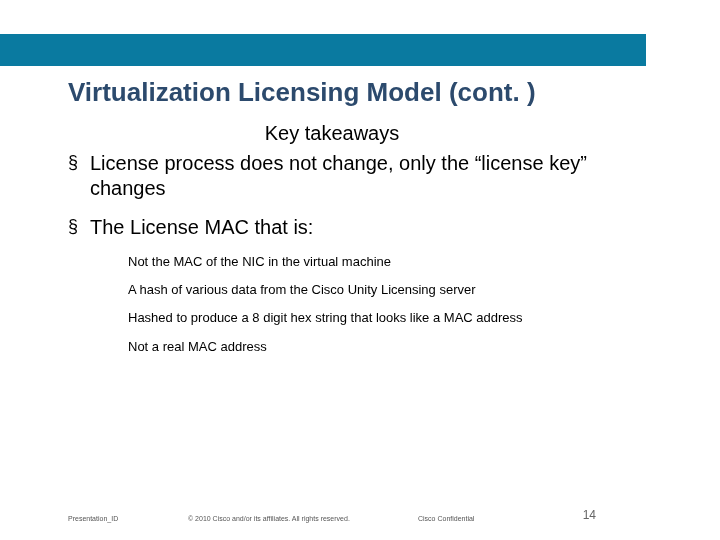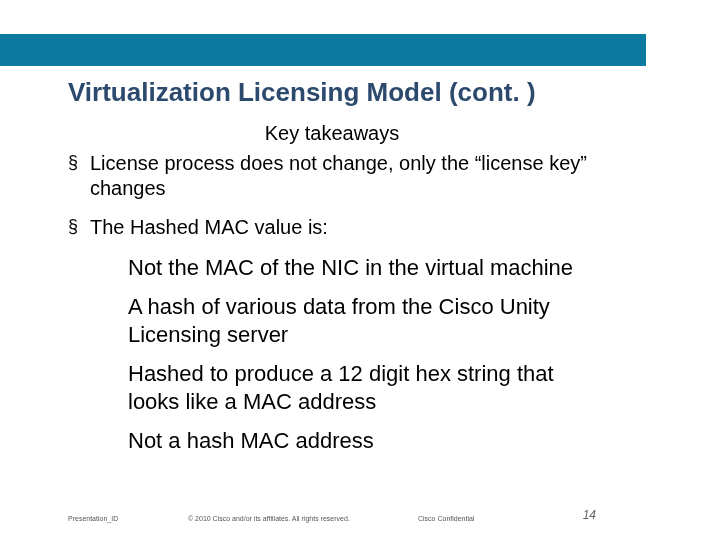--- a/index.html
+++ b/index.html
@@ -62,21 +62,21 @@
     left: 0;
     top: 0;
     font-size: 18px;
     color: #000;
   }
   .sub-block {
     margin-left: 60px;
     margin-top: 4px;
   }
   .sub-item {
-    font-size: 22px;
+    font-size: 13px;
     line-height: 1.25;
     margin-bottom: 12px;
   }
   .footer {
     position: absolute;
     bottom: 18px;
     left: 68px;
     right: 50px;
     height: 16px;
     font-size: 7px;
@@ -96,47 +96,46 @@
     position: absolute;
     left: 350px;
     bottom: 0;
   }
   .footer-page {
     position: absolute;
     right: 0;
     bottom: 0;
     font-size: 12px;
     color: #666;
-    font-style: italic;
   }
 </style>
 </head>
 <body>
 
 <div class="slide">
   <div class="top-band"></div>
 
   <div class="content">
     <h1 class="title">Virtualization Licensing Model (cont. )</h1>
 
     <p class="subhead">Key takeaways</p>
 
     <ul class="lvl1">
       <li>License process does not change, only the “license key” changes</li>
     </ul>
 
     <ul class="lvl1">
-      <li>The Hashed MAC value is:</li>
+      <li>The License MAC that is:</li>
     </ul>
 
     <div class="sub-block">
       <div class="sub-item">Not the MAC of the NIC in the virtual machine</div>
       <div class="sub-item">A hash of various data from the Cisco Unity Licensing server</div>
-      <div class="sub-item">Hashed to produce a 12 digit hex string that looks like a MAC address</div>
-      <div class="sub-item">Not a hash MAC address</div>
+      <div class="sub-item">Hashed to produce a 8 digit hex string that looks like a MAC address</div>
+      <div class="sub-item">Not a real MAC address</div>
     </div>
   </div>
 
   <div class="footer">
     <span class="footer-left">Presentation_ID</span>
     <span class="footer-mid">© 2010 Cisco and/or its affiliates. All rights reserved.</span>
     <span class="footer-conf">Cisco Confidential</span>
     <span class="footer-page">14</span>
   </div>
 </div>

